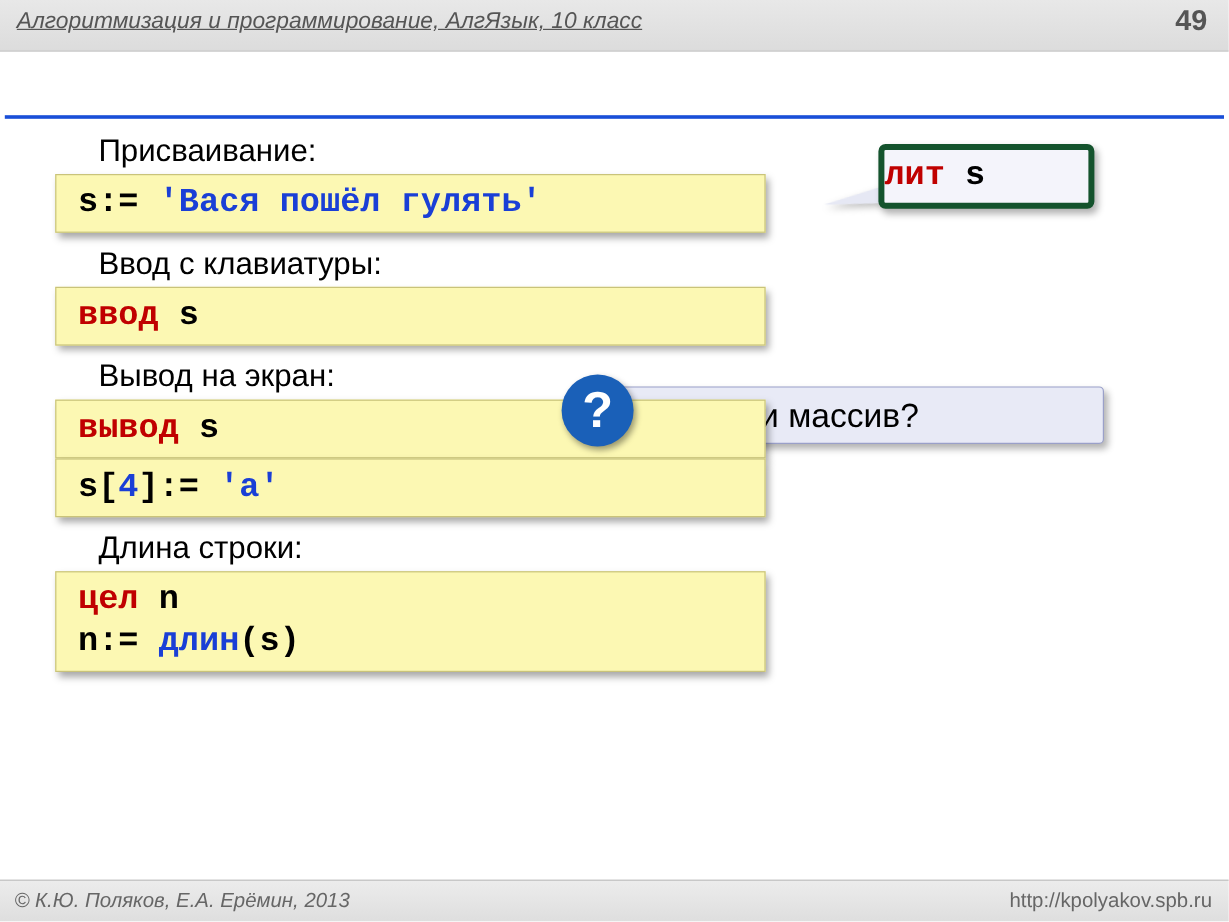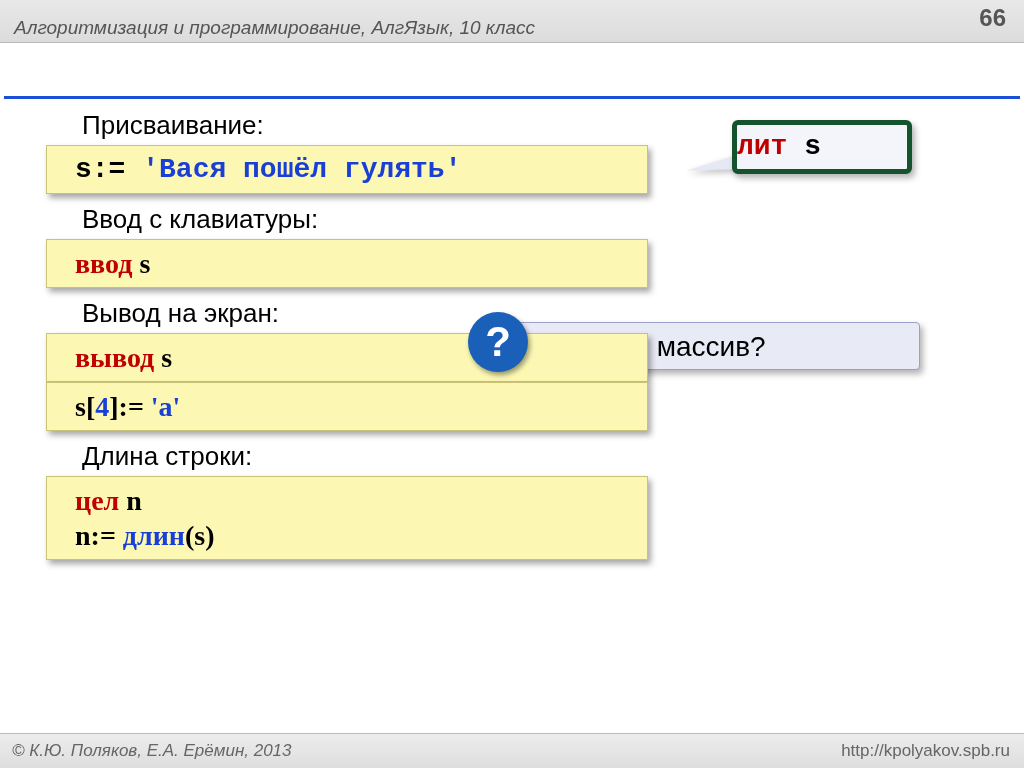--- a/index.html
+++ b/index.html
@@ -19,24 +19,25 @@
   }
   .header-bar {
     position: absolute;
     top: 0; left: 0; right: 0;
     height: 42px;
     background: linear-gradient(#e8e8e8, #dcdcdc);
     border-bottom: 1px solid #bbb;
   }
   .breadcrumb {
     position: absolute;
-    left: 14px; top: 17px;
+    left: 14px; top: 7px;
     font-size: 19px;
     font-style: italic;
     color: #555;
+    text-decoration: underline;
   }
   .page-num {
     position: absolute;
     right: 18px; top: 4px;
     font-size: 24px;
     font-weight: bold;
     color: #555;
   }
   .title {
     position: absolute;
@@ -65,28 +66,28 @@
     margin-bottom: 4px;
     margin-left: 36px;
   }
   .label.first { margin-top: 2px; }
   .codebox {
     display: inline-block;
     min-width: 560px;
     background: #fcf8b3;
     border: 1px solid #c9c37a;
     box-shadow: 3px 4px 6px rgba(0,0,0,0.35);
-    padding: 6px 12px 6px 28px;
+    padding: 6px 12px 6px 18px;
     font-family: "Courier New", monospace;
     font-size: 28px;
     font-weight: bold;
     line-height: 1.25;
     white-space: pre;
   }
-  .codebox.narrow { min-width: 560px; font-family: Liberation Serif, serif; }
+  .codebox.narrow { min-width: 560px; }
   .code-black { color: #000; }
   .code-blue  { color: #1a3fd6; }
   .code-red   { color: #c00000; }
 
   
   .callout {
     position: absolute;
     left: 732px;
     top: 120px;
     width: 170px;
@@ -168,21 +169,21 @@
     color: #666;
   }
 </style>
 </head>
 <body>
 
 <div class="slide">
 
   <div class="header-bar"></div>
   <div class="breadcrumb">Алгоритмизация и программирование, АлгЯзык, 10 класс</div>
-  <div class="page-num">66</div>
+  <div class="page-num">49</div>
 
   <div class="title-rule"></div>
 
   <div class="callout-tail"></div>
   <div class="callout">
     <span class="code-red">лит</span><span class="code-black"> s</span>
   </div>
 
   <div class="qbox">
     <span>А если массив?</span>

